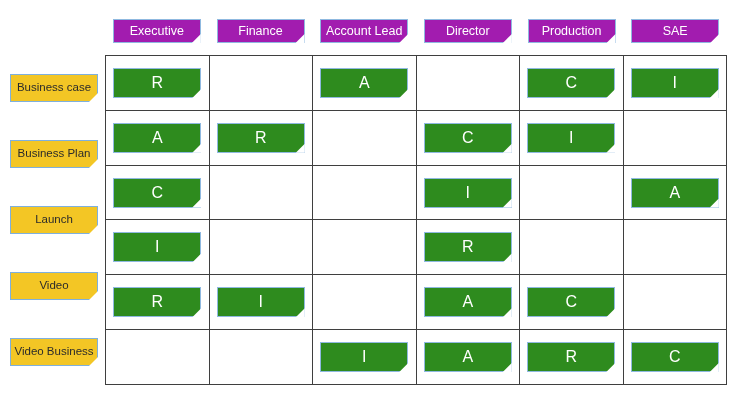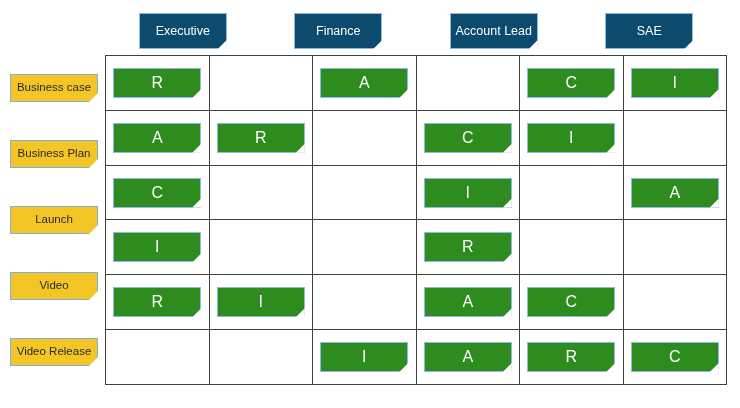--- a/index.html
+++ b/index.html
@@ -55,22 +55,22 @@
     position: absolute;
     right: -1px;
     bottom: -1px;
     width: 9px;
     height: 9px;
     background: #ffffff;
     clip-path: polygon(100% 0, 100% 100%, 0 100%);
   }
   .tag-head {
     width: 88px;
-    height: 36px;
-    background: #0c4a6e;
+    height: 24px;
+    background: #a21caf;
     font-size: 12.5px;
   }
 
   
   .row-labels {
     position: absolute;
     left: 10px;
     top: 55px;
     width: 92px;
     height: 330px;
@@ -150,39 +150,45 @@
     <div class="col-head">
       <div class="tag tag-head">Executive</div>
     </div>
     <div class="col-head">
       <div class="tag tag-head">Finance</div>
     </div>
     <div class="col-head">
       <div class="tag tag-head">Account Lead</div>
     </div>
     <div class="col-head">
+      <div class="tag tag-head">Director</div>
+    </div>
+    <div class="col-head">
+      <div class="tag tag-head">Production</div>
+    </div>
+    <div class="col-head">
       <div class="tag tag-head">SAE</div>
     </div>
   </div>
 
   <div class="row-labels">
     <div class="row-label-cell">
       <div class="tag tag-row">Business case</div>
     </div>
     <div class="row-label-cell">
       <div class="tag tag-row">Business Plan</div>
     </div>
     <div class="row-label-cell">
       <div class="tag tag-row">Launch</div>
     </div>
     <div class="row-label-cell">
       <div class="tag tag-row">Video</div>
     </div>
     <div class="row-label-cell">
-      <div class="tag tag-row">Video Release</div>
+      <div class="tag tag-row">Video Business</div>
     </div>
   </div>
 
   <div class="grid">
 
     <div class="grid-row">
       <div class="grid-cell">
         <div class="tag tag-cell">R</div>
       </div>
       <div class="grid-cell">

